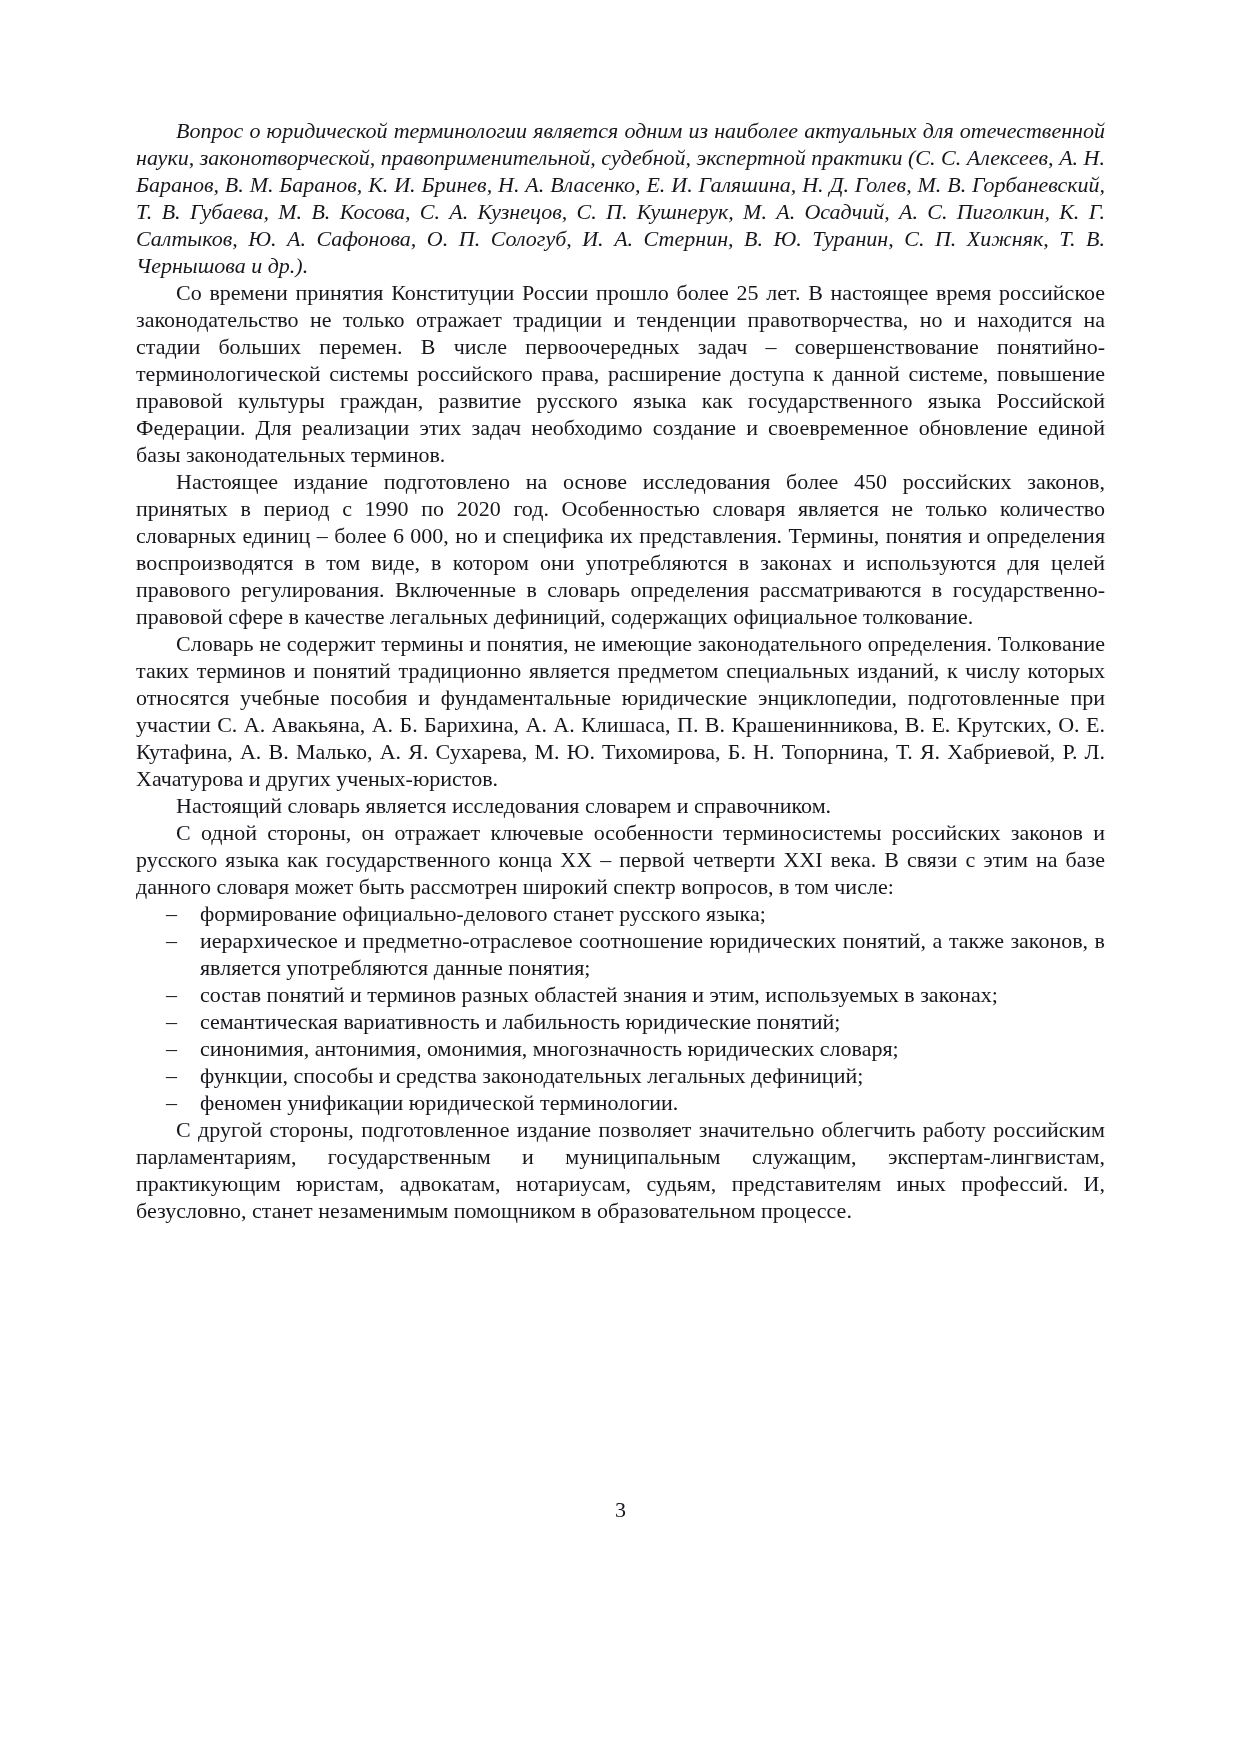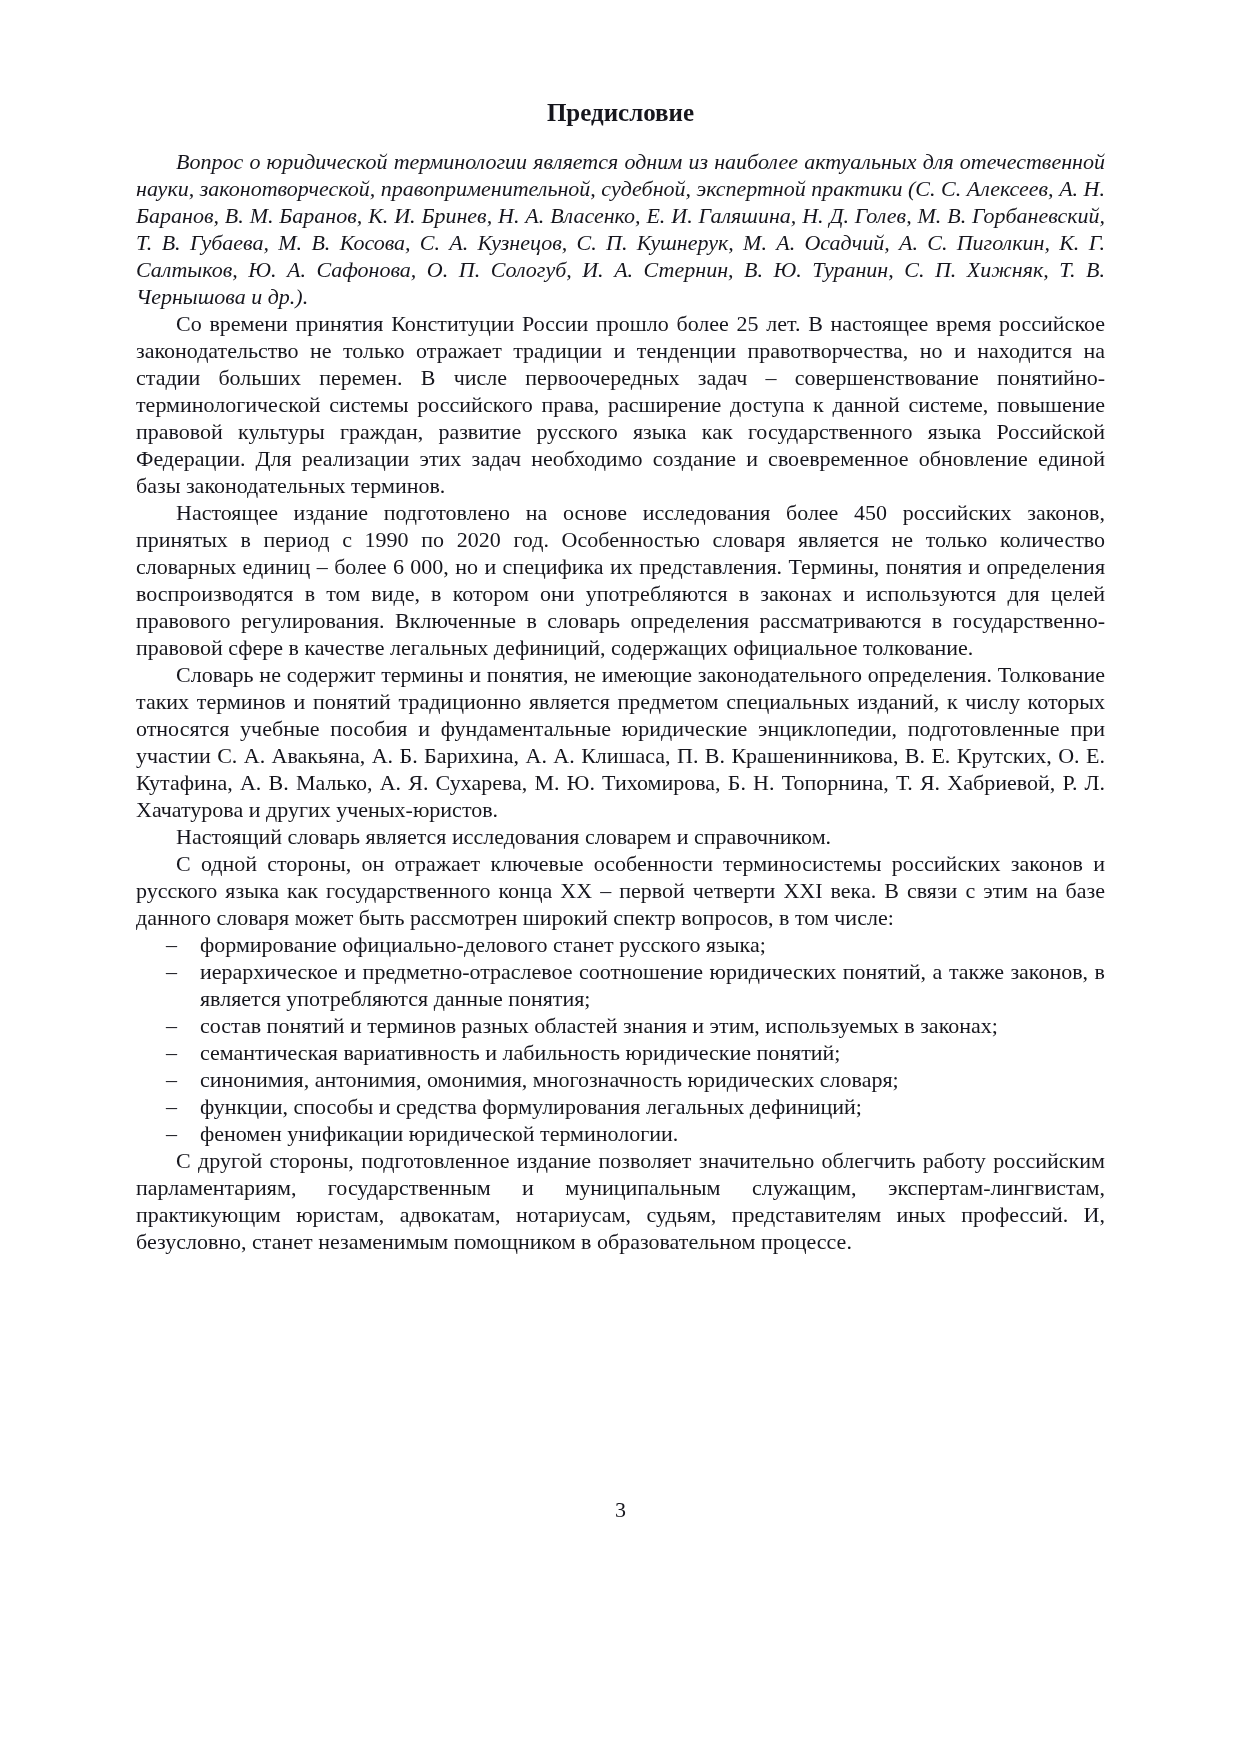--- a/index.html
+++ b/index.html
@@ -57,21 +57,20 @@
     text-align: center;
     font-size: 22px;
     line-height: 27px;
   }
 </style>
 </head>
 <body>
 
 <div class="page">
 
-  <h1 class="title">Предисловие</h1>
 
 
   <p class="para gap">Вопрос о юридической терминологии является одним из наиболее актуальных для отечественной науки, законотворческой, правоприменительной, судебной, экспертной практики (С. С. Алексеев, А. Н. Баранов, В. М. Баранов, К. И. Бринев, Н. А. Власенко, Е. И. Галяшина, Н. Д. Голев, М. В. Горбаневский, Т. В. Губаева, М. В. Косова, С. А. Кузнецов, С. П. Кушнерук, М. А. Осадчий, А. С. Пиголкин, К. Г. Салтыков, Ю. А. Сафонова, О. П. Сологуб, И. А. Стернин, В. Ю. Туранин, С. П. Хижняк, Т. В. Чернышова и др.).</p>
 
   <p class="para">Со времени принятия Конституции России прошло более 25 лет. В настоящее время российское законодательство не только отражает традиции и тенденции правотворчества, но и находится на стадии больших перемен. В числе первоочередных задач – совершенствование понятийно-терминологической системы российского права, расширение доступа к данной системе, повышение правовой культуры граждан, развитие русского языка как государственного языка Российской Федерации. Для реализации этих задач необходимо создание и своевременное обновление единой базы законодательных терминов.</p>
 
   <p class="para">Настоящее издание подготовлено на основе исследования более 450 российских законов, принятых в период с 1990 по 2020 год. Особенностью словаря является не только количество словарных единиц – более 6 000, но и специфика их представления. Термины, понятия и определения воспроизводятся в том виде, в котором они употребляются в законах и используются для целей правового регулирования. Включенные в словарь определения рассматриваются в государственно-правовой сфере в качестве легальных дефиниций, содержащих официальное толкование.</p>
 
   <p class="para">Словарь не содержит термины и понятия, не имеющие законодательного определения. Толкование таких терминов и понятий традиционно является предметом специальных изданий, к числу которых относятся учебные пособия и фундаментальные юридические энциклопедии, подготовленные при участии С. А. Авакьяна, А. Б. Барихина, А. А. Клишаса, П. В. Крашенинникова, В. Е. Крутских, О. Е. Кутафина, А. В. Малько, А. Я. Сухарева, М. Ю. Тихомирова, Б. Н. Топорнина, Т. Я. Хабриевой, Р. Л. Хачатурова и других ученых-юристов.</p>
 
@@ -95,21 +94,21 @@
     <div class="list-item">
       <span class="dash">–</span>
       <span class="li-text">семантическая вариативность и лабильность юридические понятий;</span>
     </div>
     <div class="list-item">
       <span class="dash">–</span>
       <span class="li-text">синонимия, антонимия, омонимия, многозначность юридических словаря;</span>
     </div>
     <div class="list-item">
       <span class="dash">–</span>
-      <span class="li-text">функции, способы и средства формулирования легальных дефиниций;</span>
+      <span class="li-text">функции, способы и средства законодательных легальных дефиниций;</span>
     </div>
     <div class="list-item">
       <span class="dash">–</span>
       <span class="li-text">феномен унификации юридической терминологии.</span>
     </div>
   </div>
 
   <p class="para">С другой стороны, подготовленное издание позволяет значительно облегчить работу российским парламентариям, государственным и муниципальным служащим, экспертам-лингвистам, практикующим юристам, адвокатам, нотариусам, судьям, представителям иных профессий. И, безусловно, станет незаменимым помощником в образовательном процессе.</p>
 
   <div class="page-number">3</div>

